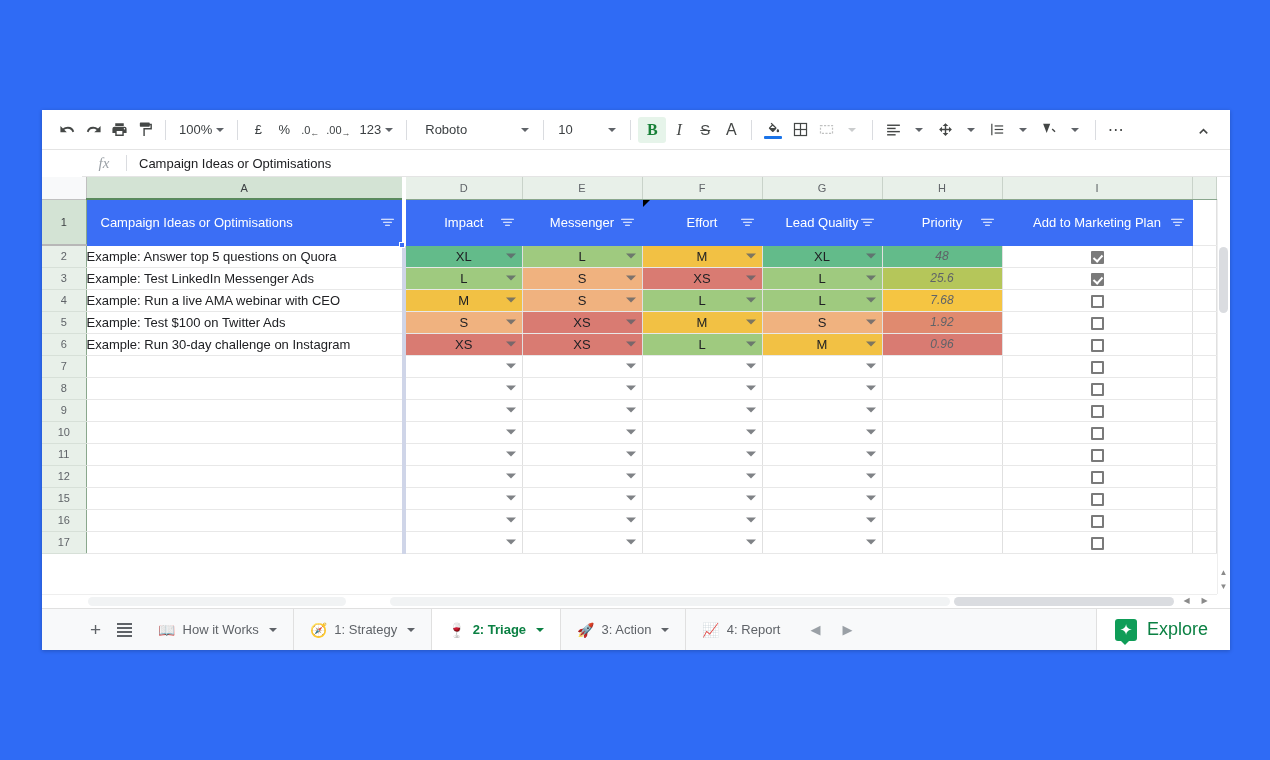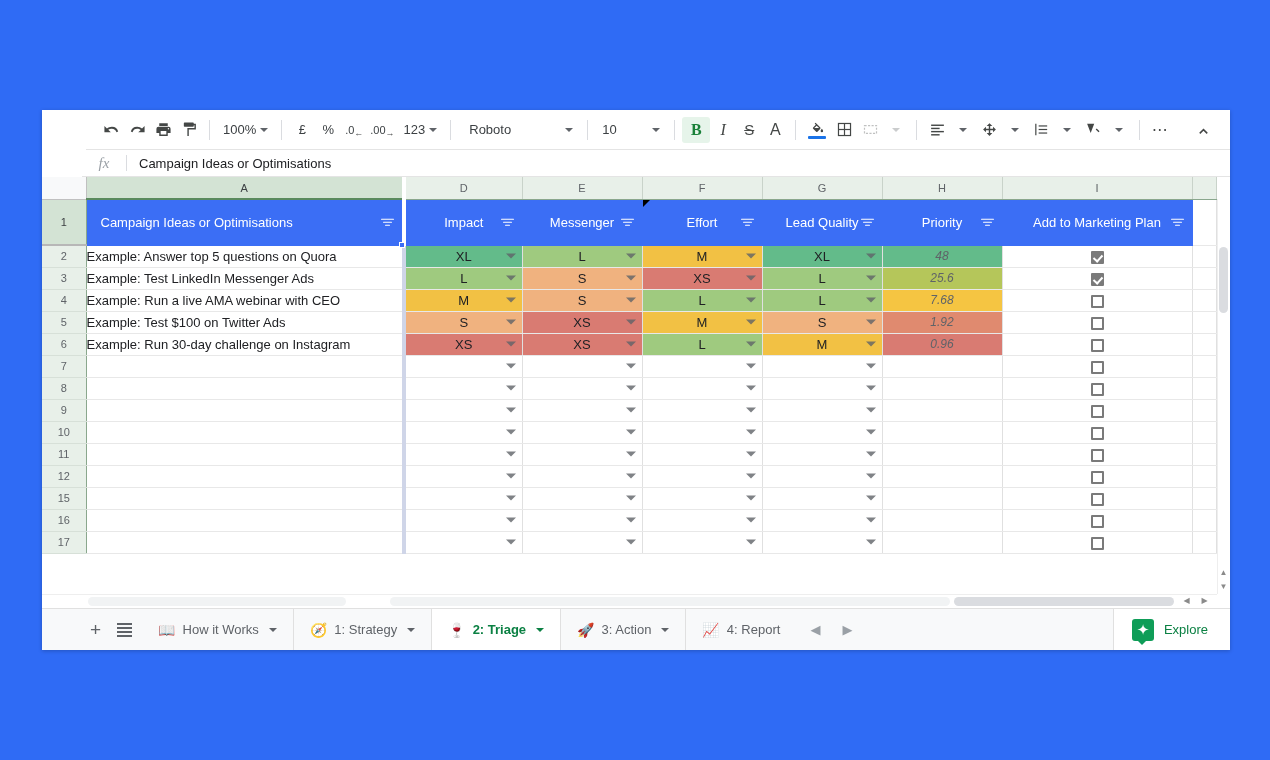--- a/index.html
+++ b/index.html
@@ -20,21 +20,20 @@
   }
 
   
   .toolbar {
     height: 40px; min-height: 40px;
     display: flex; align-items: center;
     padding: 0 10px 0 12px;
     background: #fff;
     border-bottom: 1px solid #e4e4e4;
     position: relative;
-    margin-left: 44px;
   }
   .tb-btn {
     height: 26px; min-width: 26px;
     display: flex; align-items: center; justify-content: center;
     color: #444746; cursor: pointer;
     border-radius: 3px; padding: 0 3px;
     font-size: 13px;
   }
   .tb-sep { width: 1px; height: 20px; background: #dadce0; margin: 0 7px; }
   .tb-zoom {
@@ -226,21 +225,21 @@
   .exp-ico {
     width: 22px; height: 22px; background: #0f9d58; border-radius: 3px;
     position: relative; display: flex; align-items: center; justify-content: center;
     color: #fff; font-size: 15px; line-height: 1;
   }
   .exp-ico::after {
     content: ""; position: absolute; bottom: -4px; left: 5px;
     border-left: 5px solid transparent; border-right: 5px solid transparent;
     border-top: 5px solid #0f9d58;
   }
-  .exp-lbl { font-size: 13px; color: #0b8043; }
+  .exp-lbl { font-size: 18px; color: #0b8043; }
 </style>
 </head>
 <body>
 
 <div class="app">
 
   <div class="toolbar">
     <div class="tb-btn">
       <svg width="17" height="17" viewBox="0 0 24 24" fill="#444746">
           <path d="M12.5 8c-2.65 0-5.05.99-6.9 2.6L2 7v9h9l-3.62-3.62A7.95 7.95 0 0 1 12.5 11c3.04 0 5.63 1.98 6.54 4.72l2.37-.78A9 9 0 0 0 12.5 8z"></path>

